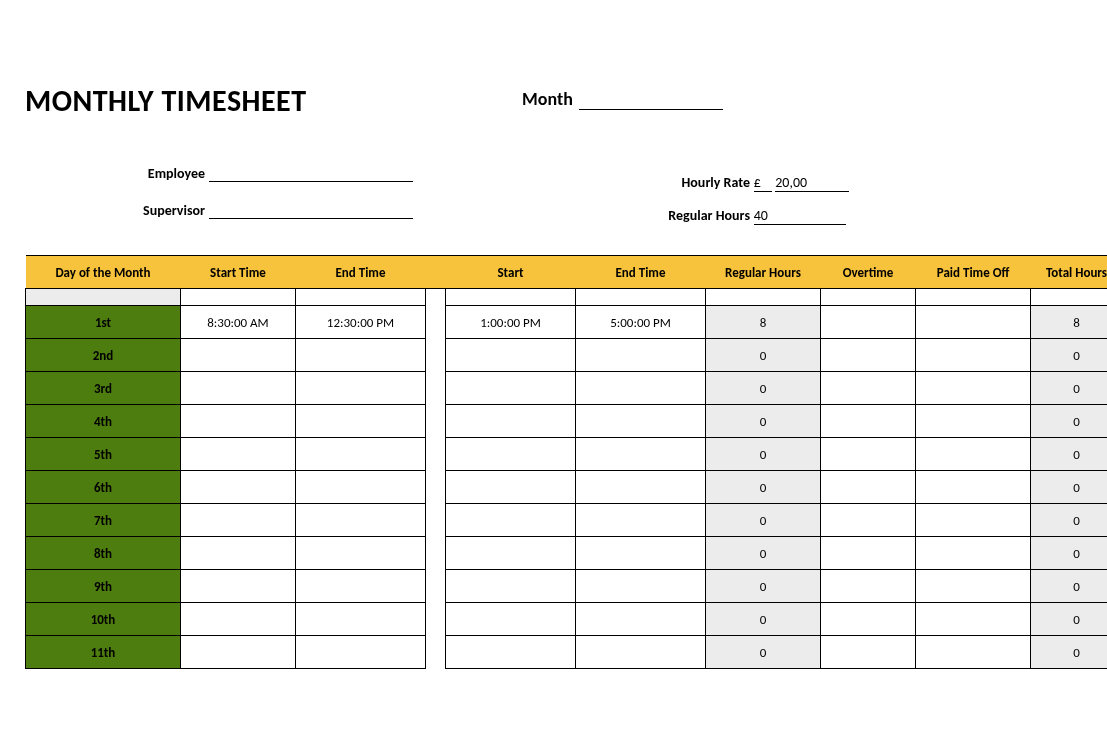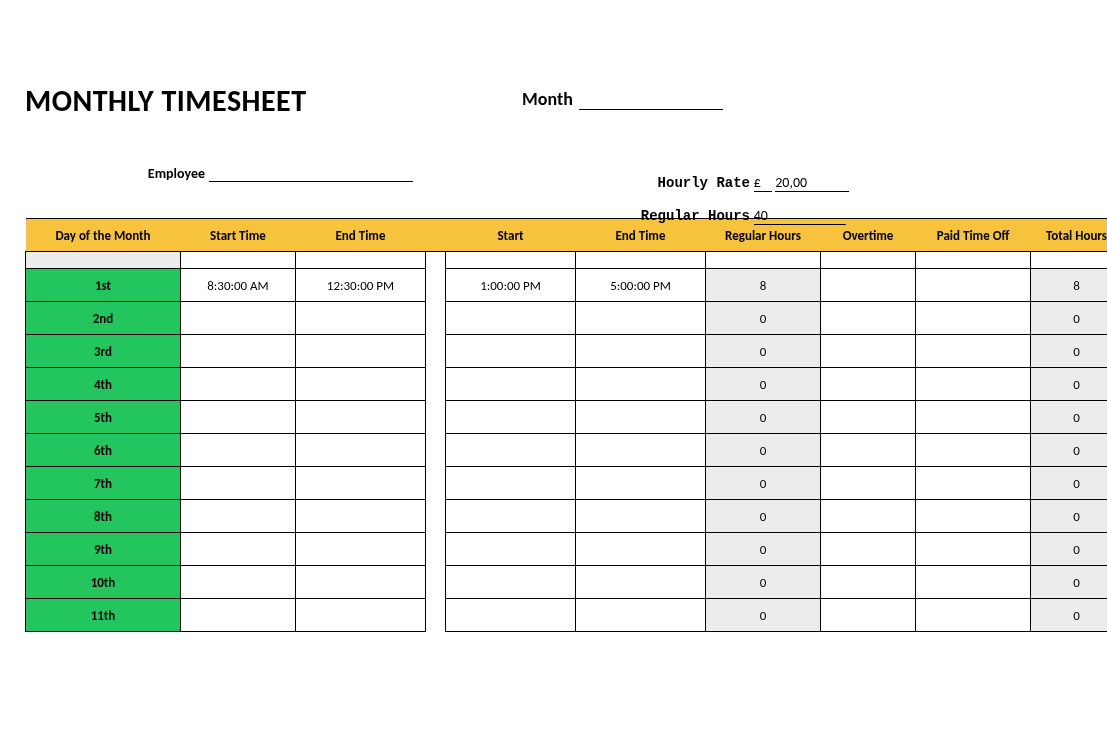--- a/index.html
+++ b/index.html
@@ -8,38 +8,38 @@
   .header-row{display:flex;align-items:flex-end;margin-top:2px;}
   .month-block{position:absolute;left:522px;top:88px;display:flex;align-items:center;}
   .month-block .lbl{font-weight:700;font-size:18px;margin-right:6px;}
   .underline-input{border:none;border-bottom:1.5px solid #000;background:transparent;font-size:14px;height:20px;padding:0 2px;}
   .fields{margin-top:42px;display:flex;flex-direction:column;gap:16px;}
   .field-row{display:flex;align-items:flex-end;}
   .left-lbl{width:180px;text-align:right;font-weight:700;font-size:14px;padding-right:4px;}
   .right-block{position:absolute;left:640px;}
   .right-block.rate{top:172px;}
   .right-block.hours{top:205px;}
-  .right-block .lbl{font-weight:700;font-size:14px;display:inline-block;text-align:right;width:110px;font-family:Liberation Mono, monospace;}
+  .right-block .lbl{font-weight:700;font-size:14px;display:inline-block;text-align:right;width:110px;}
   .cur{font-size:14px;display:inline-block;width:18px;border-bottom:1.5px solid #000;}
   .val{display:inline-block;border-bottom:1.5px solid #000;font-size:14px;min-width:70px;text-align:left;padding-right:4px;}
 
   table{border-collapse:collapse;table-layout:fixed;width:1057px;margin-top:36px;}
   th{background:#f7c23c;font-weight:700;font-size:13px;height:30px;border-top:1px solid #000;border-bottom:1px solid #000;margin-top:24px;}
   td{border:1px solid #000;height:30px;text-align:center;font-size:13px;}
   col.day   {width:155px;}
   col.start1{width:115px;}
   col.end1  {width:130px;}
   col.gap   {width:20px;}
   col.start2{width:130px;}
   col.end2  {width:130px;}
   col.reg   {width:115px;}
   col.ot    {width:95px;}
   col.pto   {width:115px;}
   col.tot   {width:92px;}
-  .day-cell{background:#22c55e;font-weight:700;}
+  .day-cell{background:#4d7c0f;font-weight:700;}
   .shade{background:#ececec;}
   td.gap{border-top:none;border-bottom:none;border-left:1px solid #000;border-right:1px solid #000;background:#fff;}
   th.gap-h{background:#f7c23c;border-top:1px solid #000;border-bottom:1px solid #000;}
   tr.spacer td{height:14px;border-left:1px solid #000;border-right:1px solid #000;border-top:none;border-bottom:1px solid #000;background:#fff;}
   tr.spacer td.day-cell{background:#ececec;border-bottom:1px solid #000;}
   tr.spacer td.gap{border-bottom:none;}
 </style>
 </head>
 <body>
 <div class="page">
@@ -49,20 +49,24 @@
   </div>
 
   <div class="month-block">
     <span class="lbl">Month</span>
     <input class="underline-input" style="width: 140px;" value="">
   </div>
 
   <div class="fields">
     <div class="field-row">
       <span class="left-lbl">Employee</span>
+      <input class="underline-input" style="width: 200px;" value="">
+    </div>
+    <div class="field-row">
+      <span class="left-lbl">Supervisor</span>
       <input class="underline-input" style="width: 200px;" value="">
     </div>
   </div>
 
   <div class="right-block rate">
     <span class="lbl">Hourly Rate</span>
     <span class="cur">£</span>
     <span class="val">20,00</span>
   </div>
   <div class="right-block hours">

